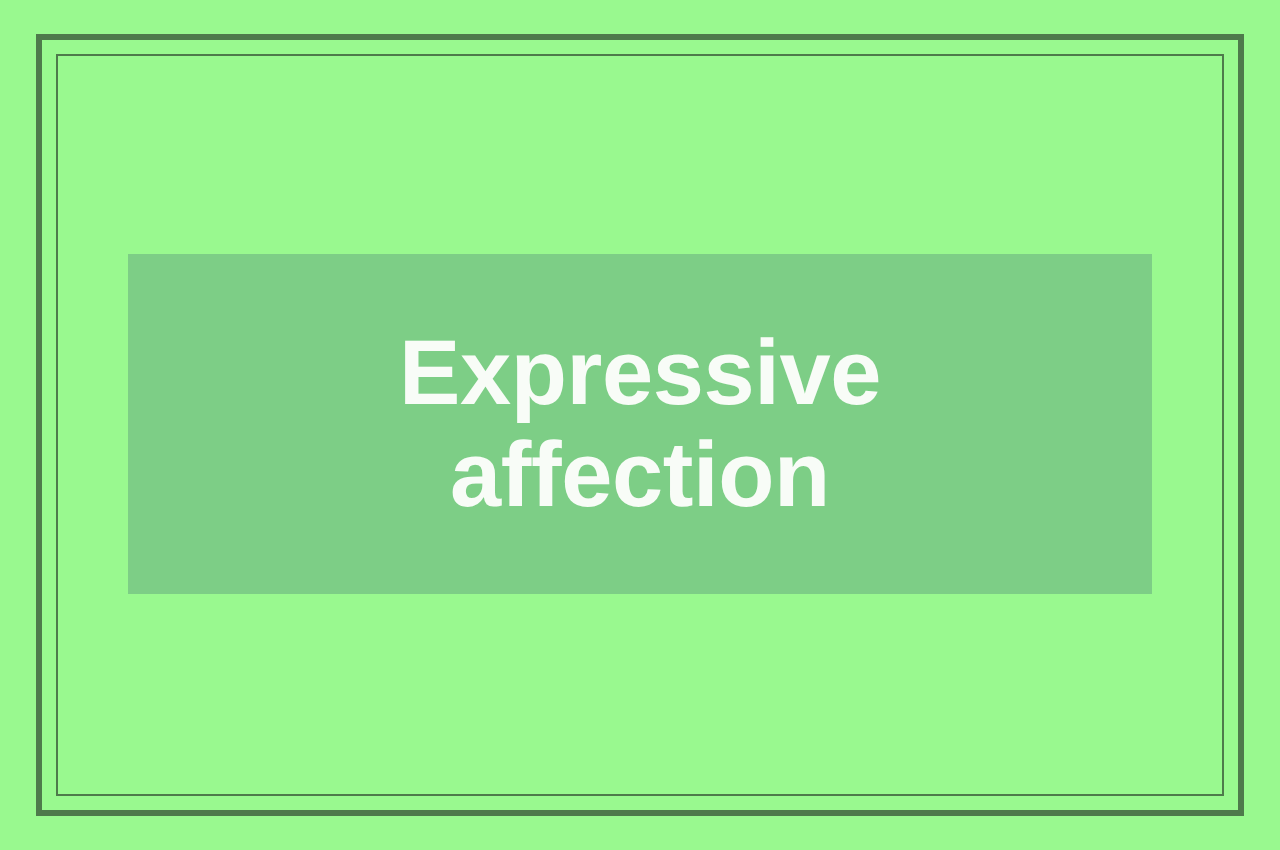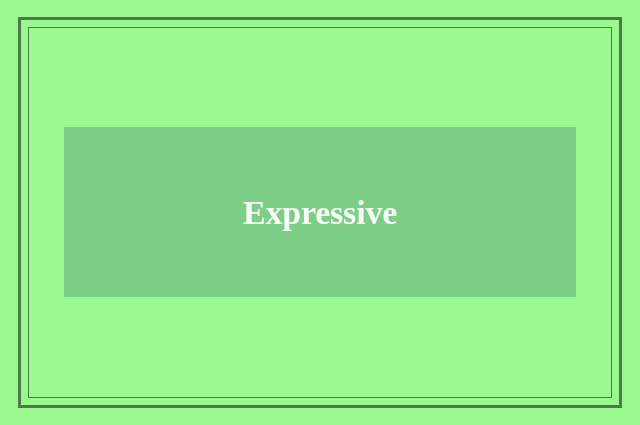--- a/index.html
+++ b/index.html
@@ -60,33 +60,34 @@
     flex-direction: column;
     align-items: center;
     justify-content: center;
   }
 
   .title-line {
     display: block;
     width: 100%;
     text-align: center;
     color: #f8fcf7;
-    font-family: Liberation Serif, serif;
+    font-family: Liberation Sans, sans-serif;
     font-weight: bold;
-    font-size: 34px;
+    font-size: 46px;
     line-height: 51px;
     letter-spacing: -0.2px;
     white-space: nowrap;
   }
 </style>
 </head>
 <body>
 
 <div id="slide-canvas">
 
   <div id="outer-frame"></div>
   <div id="inner-frame"></div>
 
   <div id="title-panel">
     <span class="title-line">Expressive</span>
+    <span class="title-line">affection</span>
   </div>
 
 </div>
 
 </body></html>

